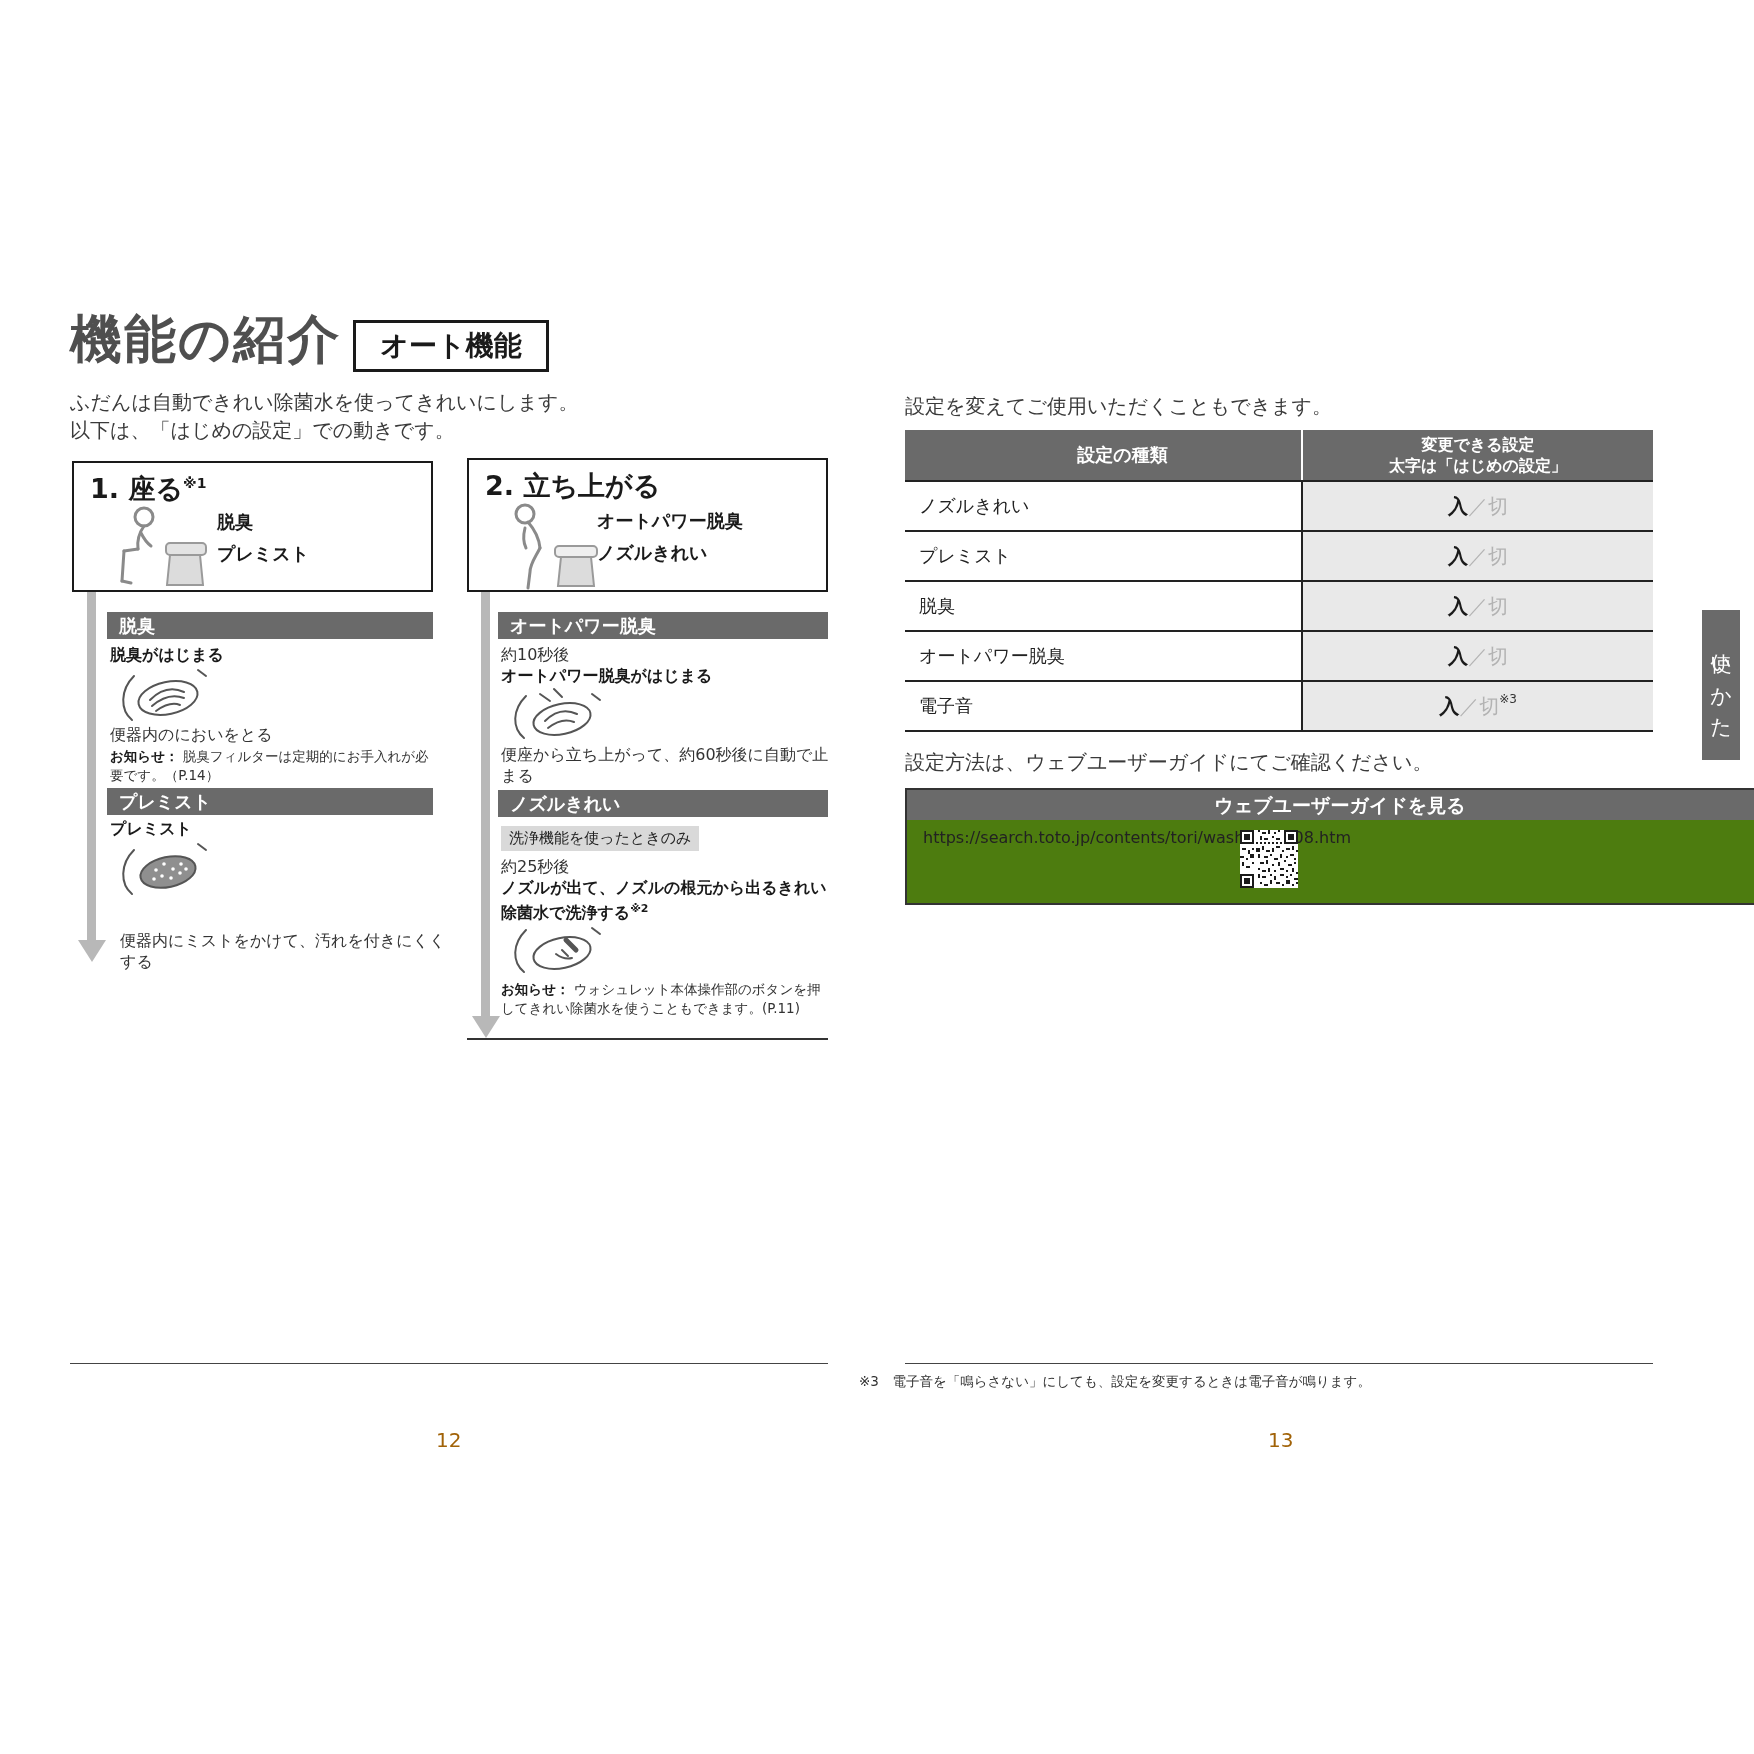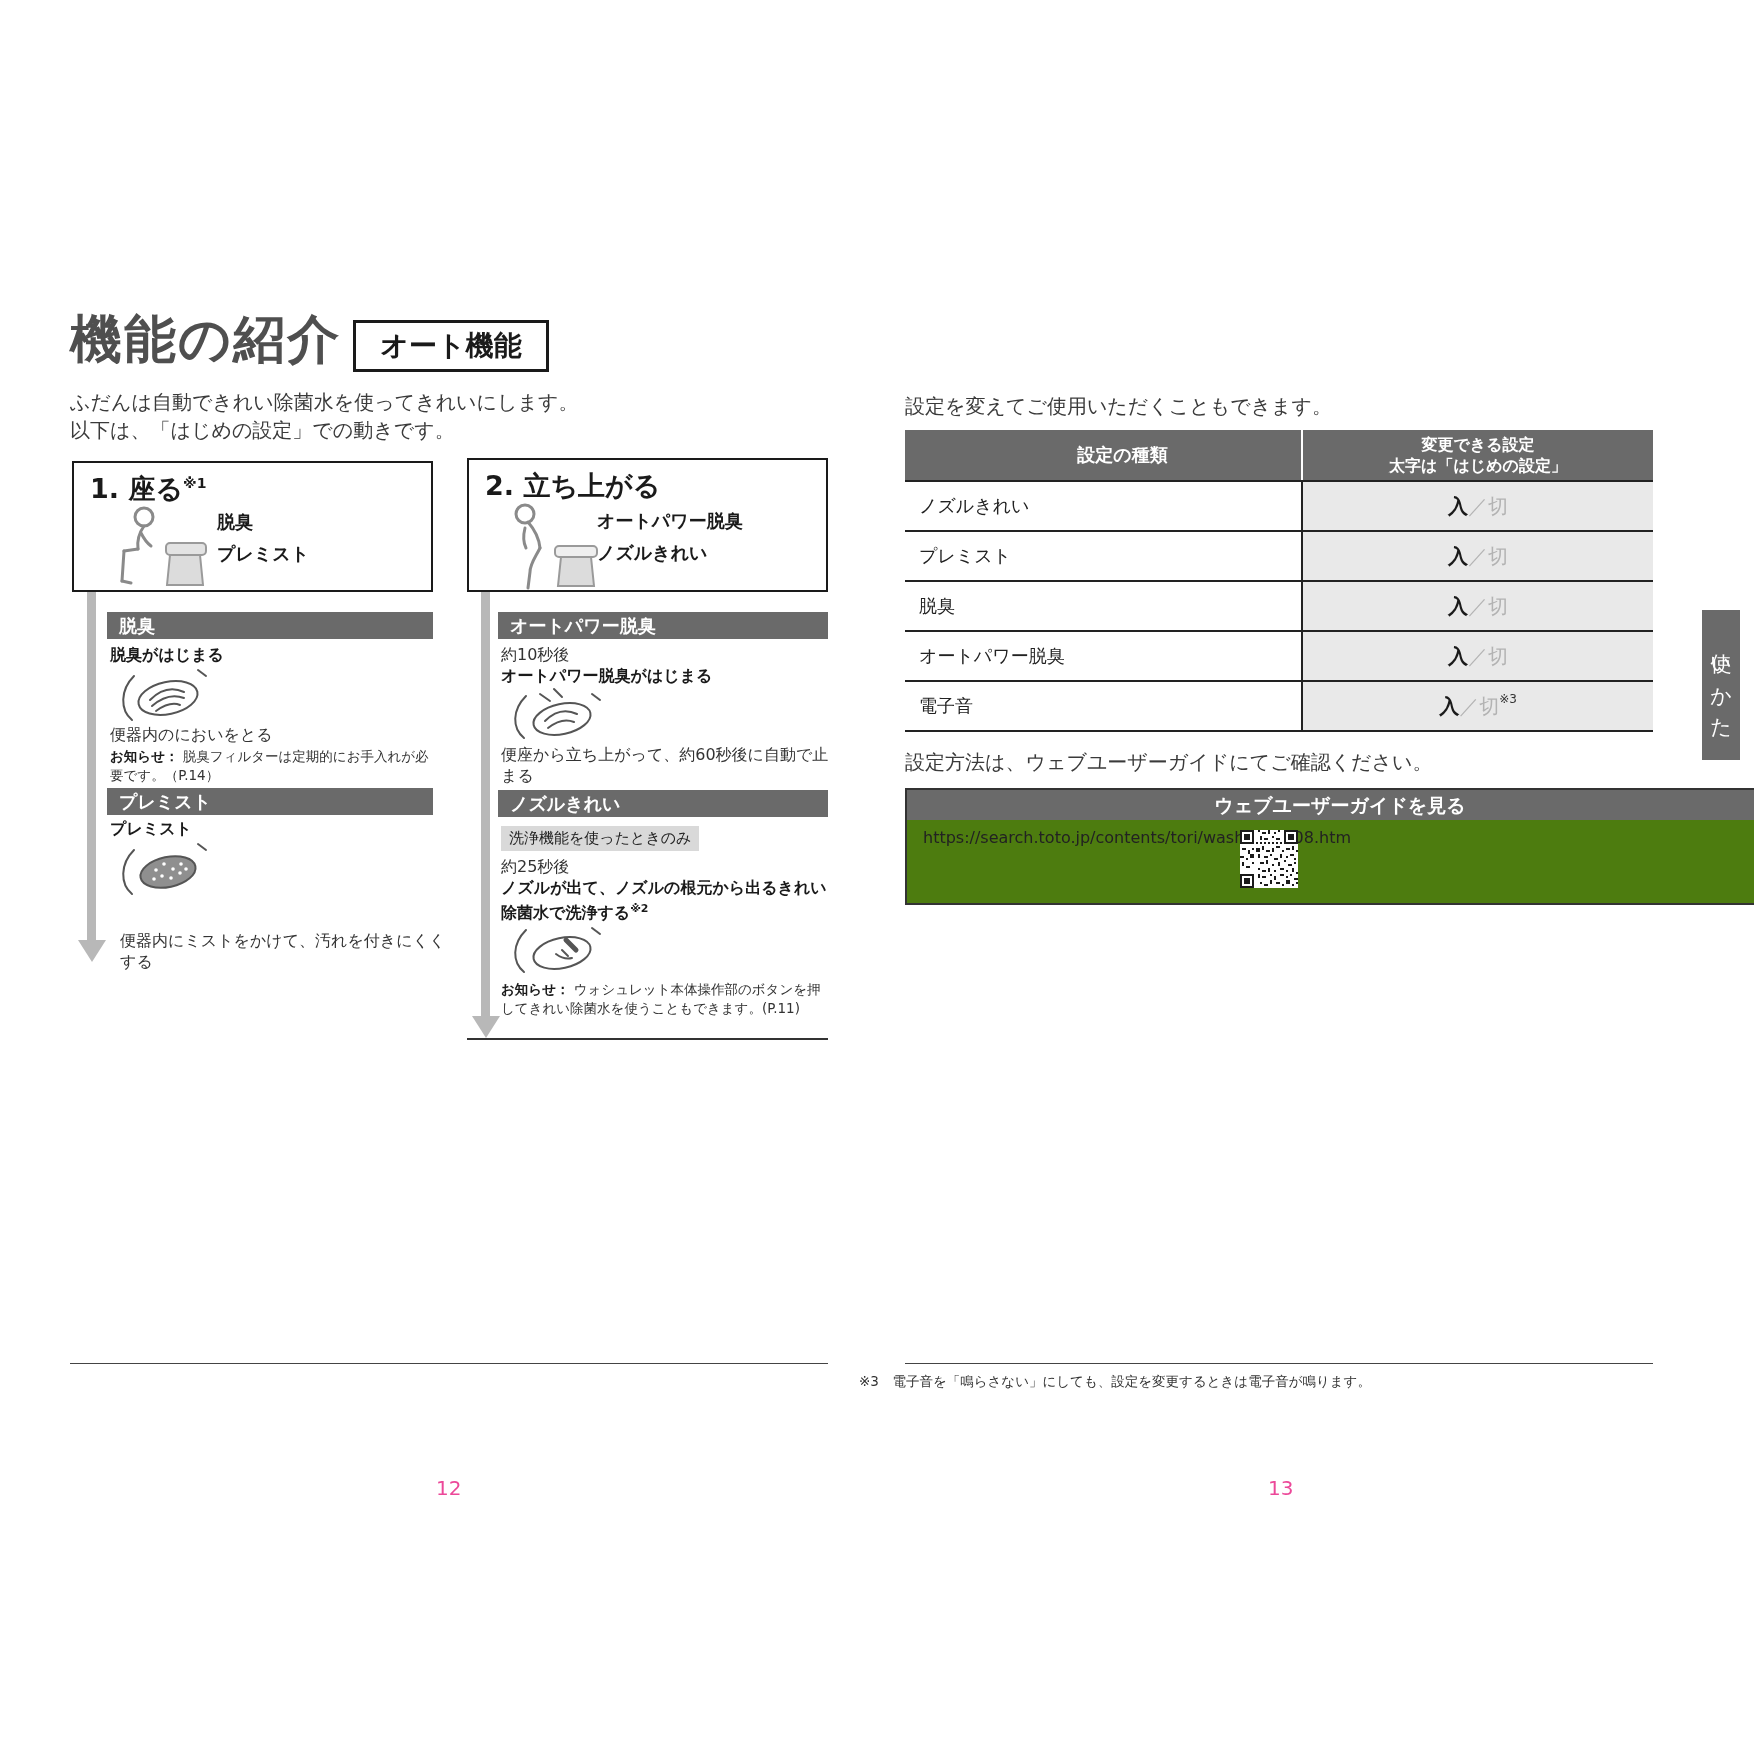--- a/index.html
+++ b/index.html
@@ -23,21 +23,21 @@
   .bar{background:#6a6a6a;color:#fff;font-weight:bold;font-size:18px;line-height:27px;
        height:27px;padding-left:12px;box-sizing:border-box;}
   .lead{font-size:16px;font-weight:bold;color:#1a1a1a;}
   .lead sup{font-size:11px;}
   .plain{font-size:16px;color:#333;line-height:21px;}
   .notice{font-size:13.5px;color:#333;line-height:19px;}
   .notice b{color:#1a1a1a;}
   .graytag{display:inline-block;background:#d9d9d9;color:#222;font-size:15px;padding:3px 8px;}
   .rule{background:#444;height:1px;}
   .footnote{font-size:13.5px;color:#333;line-height:19px;}
-  .pagenum{font-size:20px;color:#ec4899;margin-top:48px;}
+  .pagenum{font-size:20px;color:#a16207;}
   
   .tbl{width:748px;}
   .tbl-header{display:flex;background:#6a6a6a;color:#fff;height:50px;border-bottom:2px solid #222;}
   .tbl-h1{width:398px;display:flex;align-items:center;justify-content:center;
           font-size:18px;font-weight:bold;border-right:2px solid #fff;box-sizing:border-box;padding-left:39px;}
   .tbl-h2{flex:1;display:flex;flex-direction:column;align-items:center;justify-content:center;
           font-size:16px;font-weight:bold;line-height:21px;}
   .tbl-row{display:flex;height:48px;border-bottom:2px solid #222;}
   .tbl-label{width:398px;display:flex;align-items:center;padding-left:14px;
              font-size:18px;color:#222;border-right:2px solid #222;box-sizing:border-box;background:#fff;}

